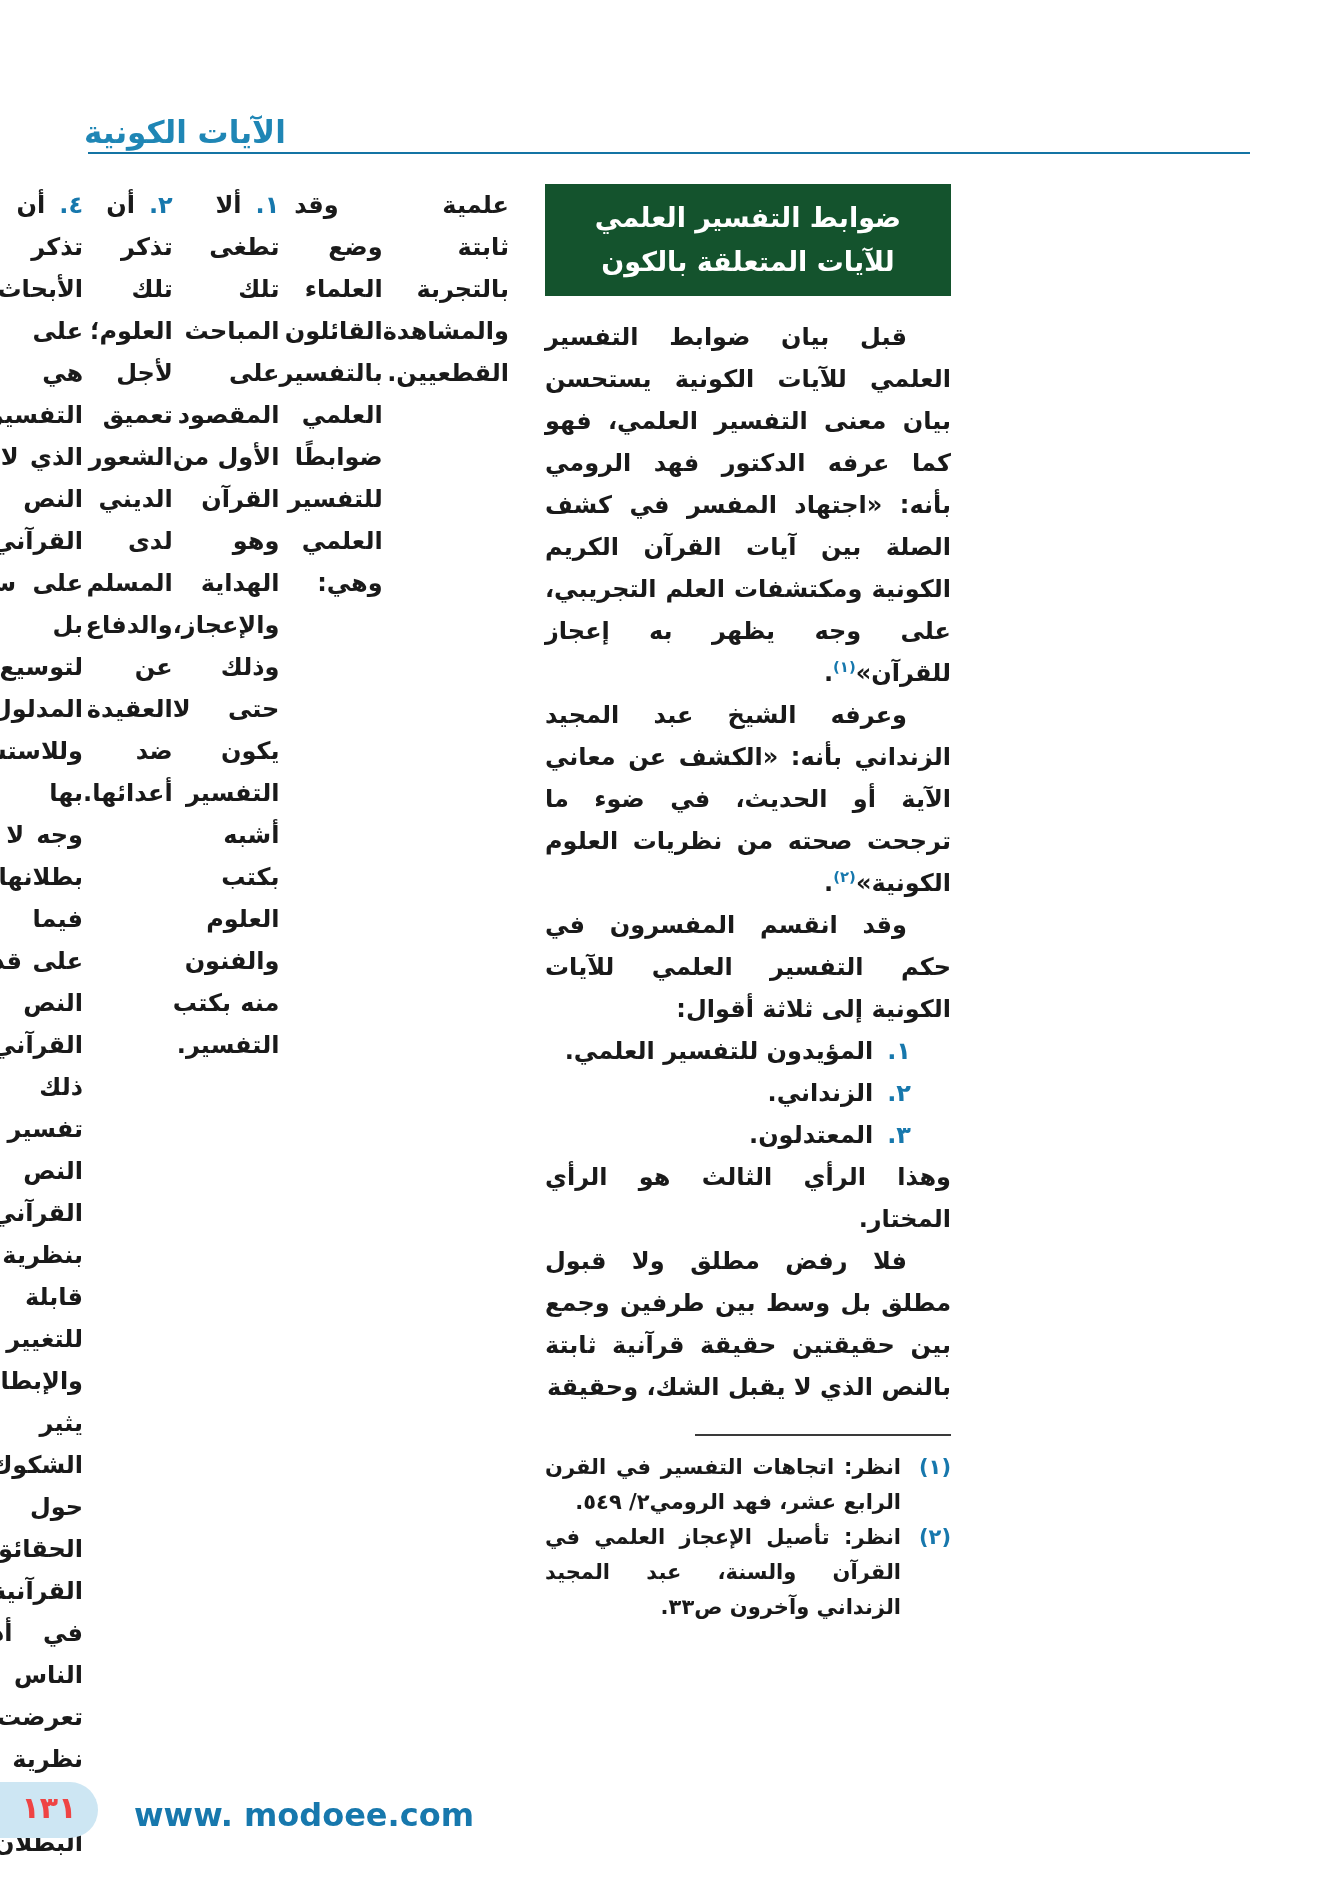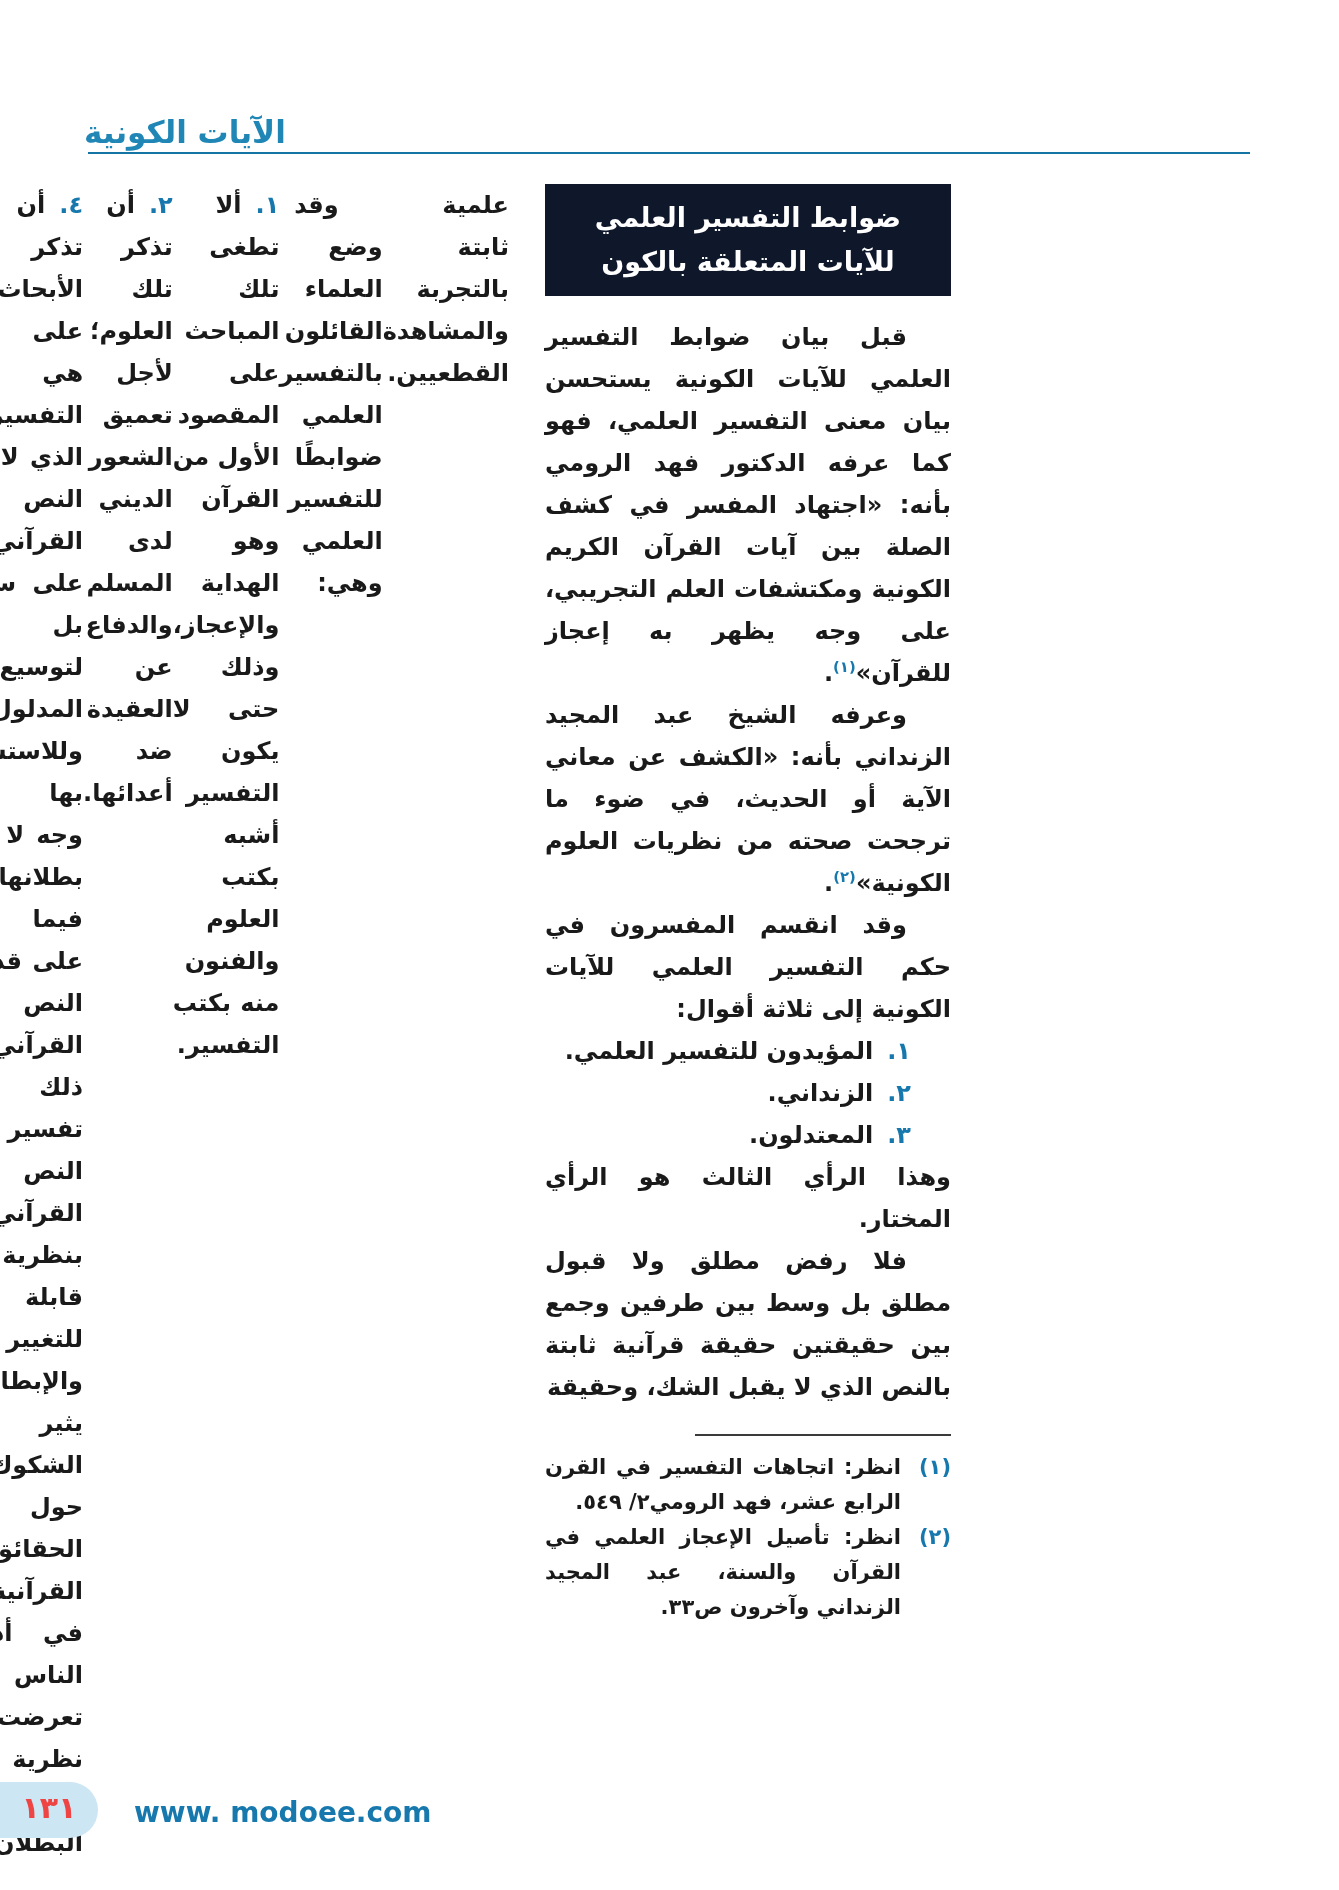--- a/index.html
+++ b/index.html
@@ -53,21 +53,21 @@
     text-align: justify;
   }
   .col-right { width: 406px; }
   .col-left  {
     width: 414px;
     display: flex;
     height: 1582px;
   }
 
   .section-header {
-    background: #0f172a;
+    background: #14532d;
     color: #ffffff;
     text-align: center;
     font-size: 27px;
     line-height: 44px;
     font-weight: bold;
     padding: 12px 10px;
     margin-bottom: 20px;
   }
 
   p { margin: 0; }
@@ -130,21 +130,21 @@
     text-align: center;
     color: #ef4444;
     font-size: 30px;
     font-weight: bold;
   }
   .website {
     position: absolute;
     left: 134px;
     top: 1796px;
     color: #1778ad;
-    font-size: 28px;
+    font-size: 32px;
     font-weight: bold;
     direction: ltr;
     unicode-bidi: embed;
   }
 </style>
 </head>
 <body>
 
 <div class="page">
 

